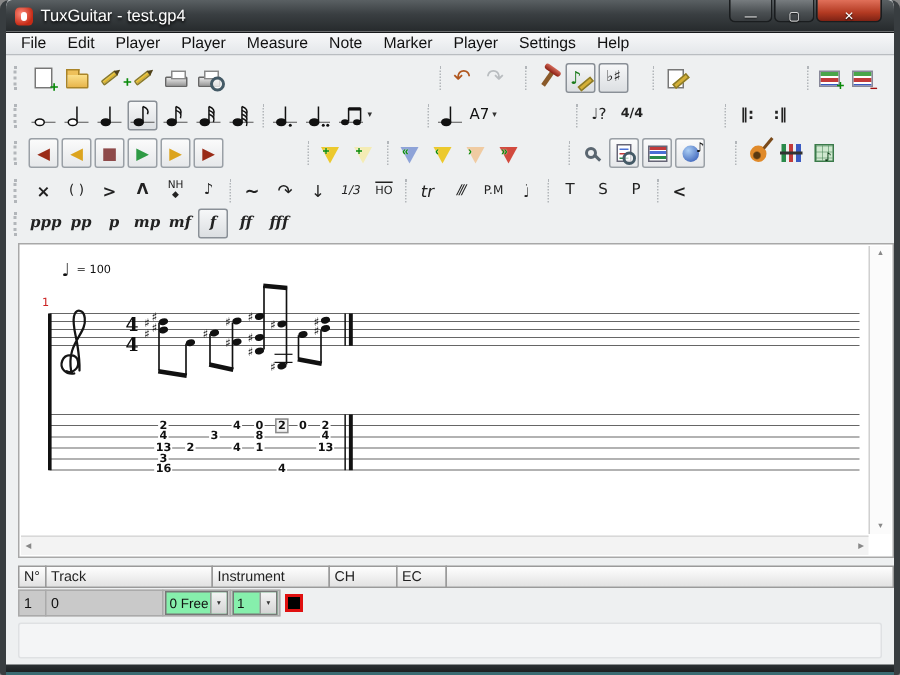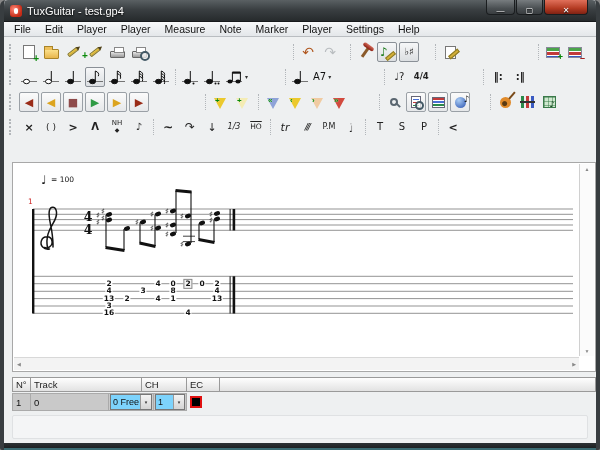--- a/index.html
+++ b/index.html
@@ -102,21 +102,21 @@
   #tracktable{margin:5px 8px 0 8px;width:584px;font-size:9.5px;}
   .thead{display:flex;height:15px;}
   .th{border:1px solid #9a9a9a;margin-left:-1px;background:linear-gradient(#fefefe,#e2e2e2);
       display:flex;align-items:center;padding-left:3px;color:#222;}
   .th:first-child{margin-left:0;}
   .trowdata{display:flex;height:18px;margin-top:1px;}
   .td{display:flex;align-items:center;padding-left:3px;background:#c9c9c9;border:1px solid #aaa;margin-left:-1px;color:#111;}
   .td:first-child{margin-left:0;}
   .td.w-num{width:19px;} .td.w-name{width:112px;} .td.w-instr{width:79px;}
   .td.w-ch{width:46px;padding:0;} .td.w-ec{width:34px;padding:0;} .td.w-color{flex:1;background:transparent;border:none;padding-left:4px;}
-  .combo{width:100%;height:16px;margin:1px;display:flex;align-items:center;border:1px solid #777;background:#7dd3fc;font-size:9px;padding-left:2px;color:#111;}
+  .combo{width:100%;height:16px;margin:1px;display:flex;align-items:center;border:1px solid #777;background:#86efac;font-size:9px;padding-left:2px;color:#111;}
   .combo .cdd{margin-left:auto;width:11px;height:100%;background:linear-gradient(#f4f4f4,#d4d4d4);
       border-left:1px solid #999;display:flex;align-items:center;justify-content:center;font-size:5px;color:#333;}
   .swatch{width:12px;height:12px;background:#000;border:2px solid #e01010;}
   
   #statusarea{margin:4px 8px 0 8px;height:24px;background:#f4f5f6;border:1px solid #dfe1e3;border-radius:2px;}
   #bottomframe{position:absolute;left:-4px;right:-4px;bottom:0;height:7px;
       background:linear-gradient(#2c3134,#1c2022);border-bottom:2px solid #3a6b72;}
 </style>
 </head>
 <body>
@@ -456,20 +456,47 @@
         </div>
         <div class="tbtn">
           <span class="glyph" style="font-size: 10px;">S</span>
         </div>
         <div class="tbtn">
           <span class="glyph" style="font-size: 10px;">P</span>
         </div>
         <div class="vsep"></div>
         <div class="tbtn">
           <span class="glyph b" style="font-size: 11px;">&lt;</span>
+        </div>
+      </div>
+      <div class="trow r5">
+        <div class="handle"></div>
+        <div class="tbtn">
+          <span class="glyph dyn">ppp</span>
+        </div>
+        <div class="tbtn">
+          <span class="glyph dyn">pp</span>
+        </div>
+        <div class="tbtn">
+          <span class="glyph dyn">p</span>
+        </div>
+        <div class="tbtn">
+          <span class="glyph dyn">mp</span>
+        </div>
+        <div class="tbtn">
+          <span class="glyph dyn">mf</span>
+        </div>
+        <div class="tbtn sel">
+          <span class="glyph dyn">f</span>
+        </div>
+        <div class="tbtn">
+          <span class="glyph dyn">ff</span>
+        </div>
+        <div class="tbtn">
+          <span class="glyph dyn">fff</span>
         </div>
       </div>
     </div>
 
   <div id="score">
     <svg id="notation" width="566" height="194">
 
       <text x="28" y="21" font-size="12" font-family="DejaVu Sans" fill="#111">♩</text>
       <text x="38" y="19" font-size="7.5" font-family="DejaVu Sans" fill="#111">= 100</text>
 
@@ -587,20 +614,21 @@
     <div class="hscroll">
       <div class="arr left">◀</div>
       <div class="arr right">▶</div>
     </div>
   </div>
 
   <div id="tracktable">
     <div class="thead" id="thead">
         <div class="th" style="width: 19px;">N°</div>
         <div class="th" style="width: 112px;">Track</div>
+        <div class="th" style="width: 79px;">Instrument</div>
         <div class="th" style="width: 46px;">CH</div>
         <div class="th" style="width: 34px;">EC</div>
         <div class="th" style="flex: 1 1 0%;"></div>
       </div>
     <div class="trowdata">
       <div class="td w-num">1</div>
       <div class="td w-instr">0</div>
       <div class="td w-ch">
         <div class="combo">
           <span>0 Free</span>

